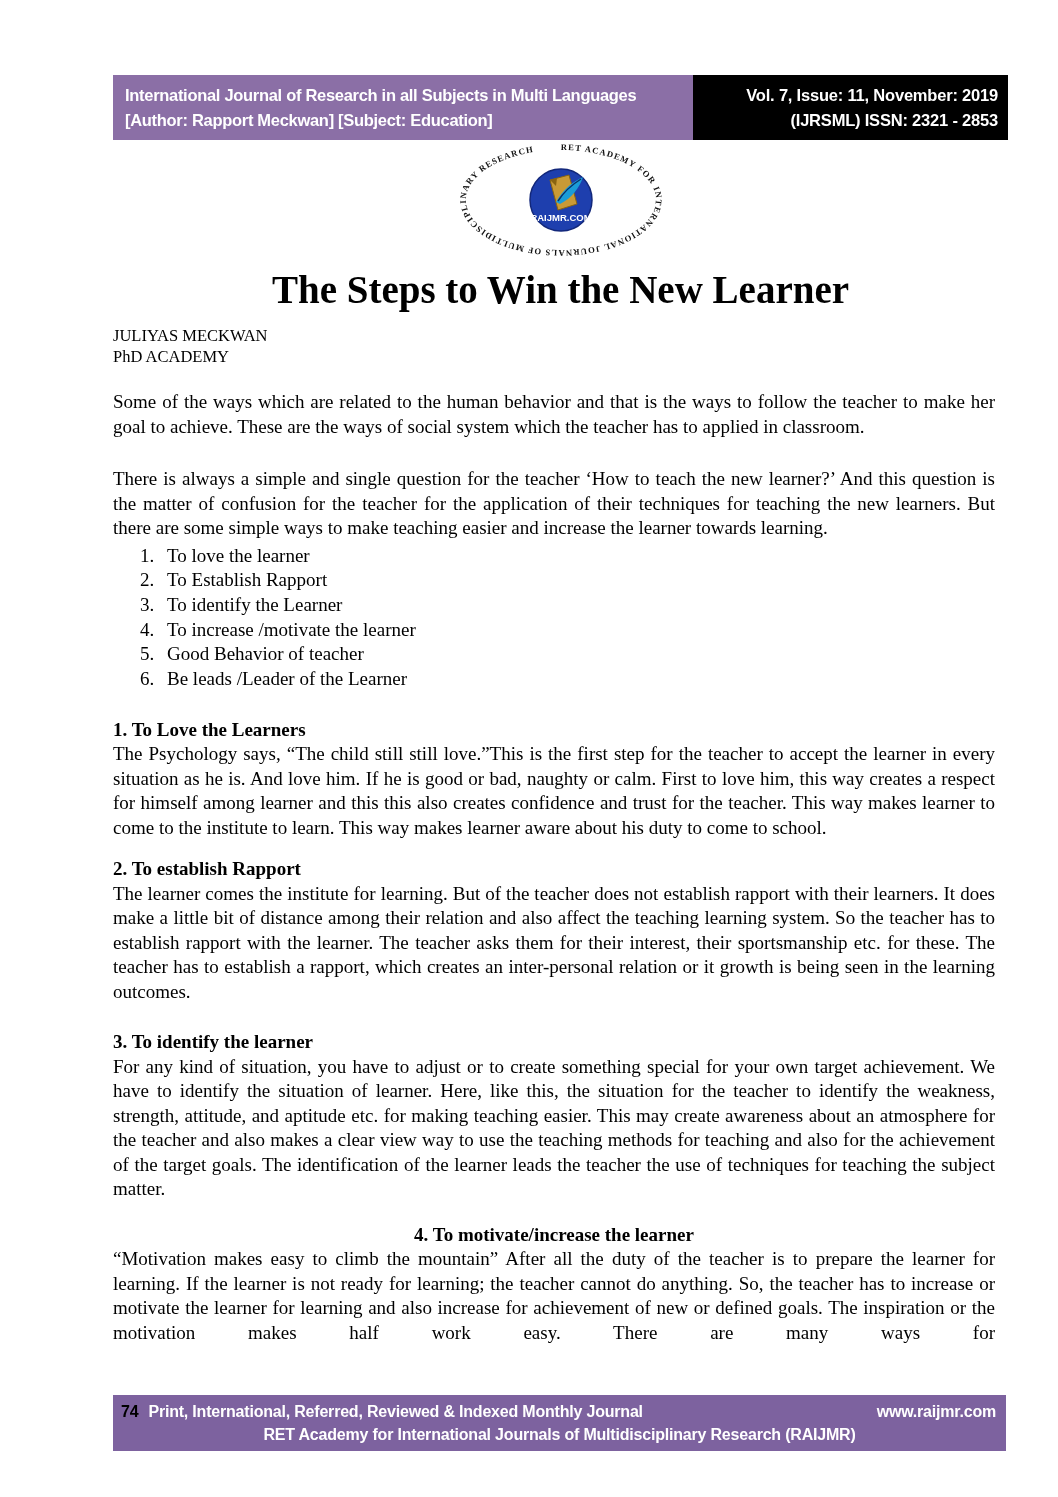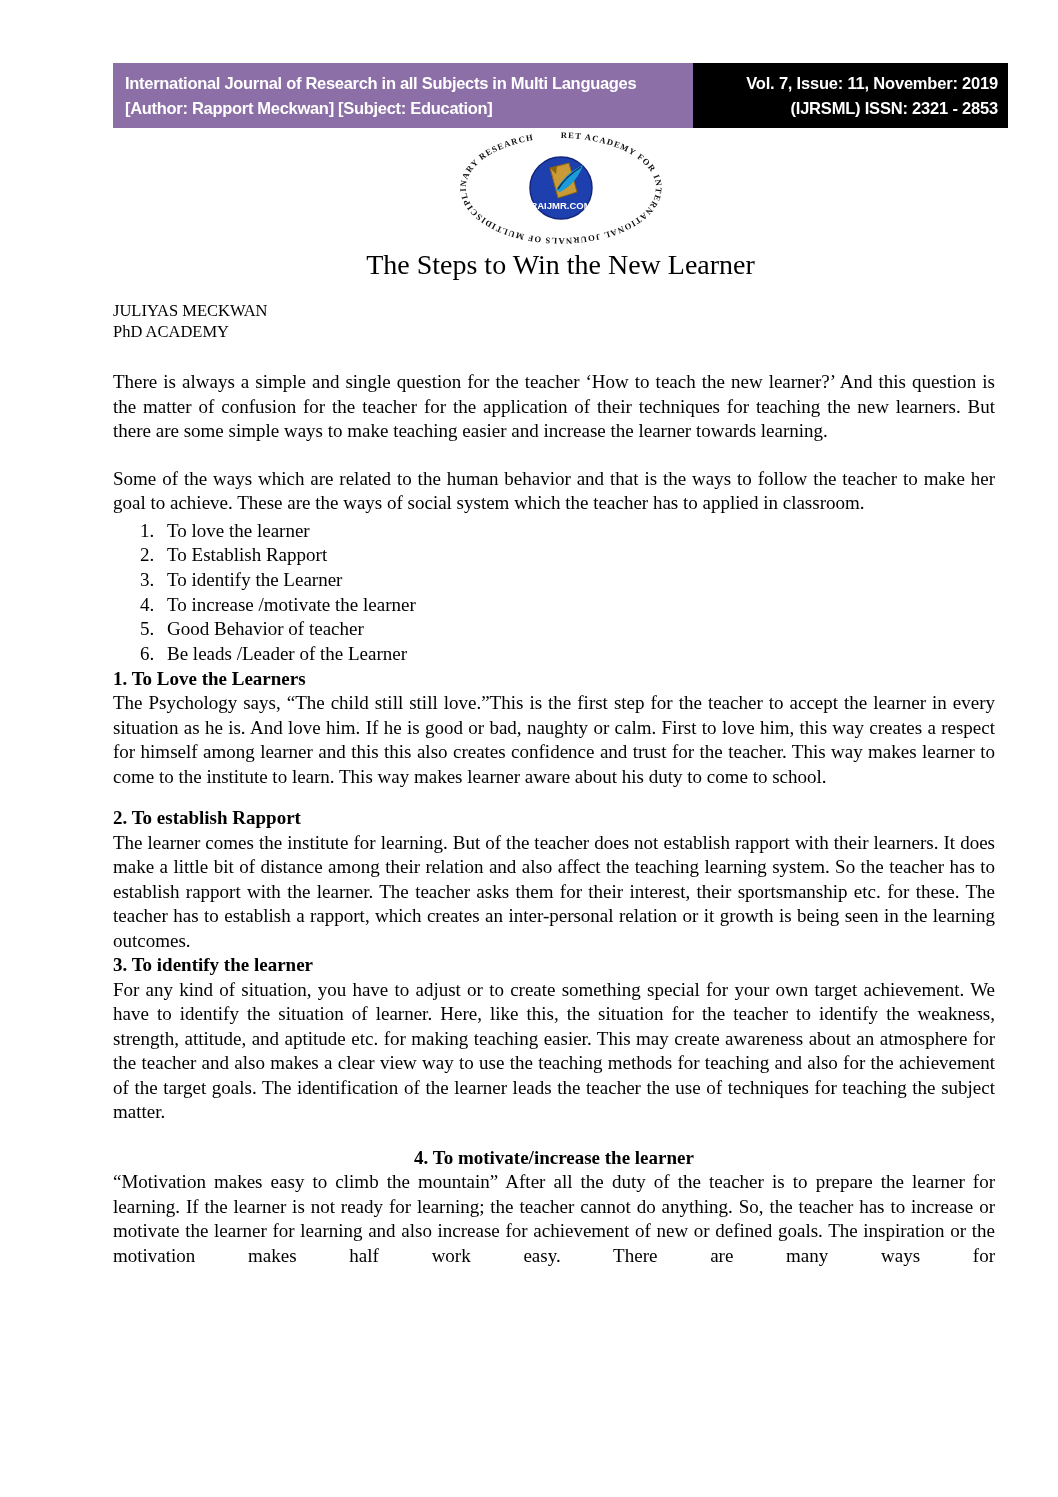--- a/index.html
+++ b/index.html
@@ -1,53 +1,53 @@
 <!DOCTYPE html>
 <html><head>
 <meta charset="utf-8">
 <style>
   html,body { margin:0; padding:0; background:#ffffff; }
   .page {
     position:relative; width:1058px; height:1497px; background:#ffffff;
     overflow:hidden; font-family:"Liberation Serif", serif; color:#000;
   }
-  .content { position:absolute; left:113px; top:0; width:895px; }
+  .content { position:absolute; left:113px; top:12px; width:895px; }
 
   
   .header { margin-top:63px; height:65px; display:flex; }
   .header-left {
     width:580px; background:#8b6fa6; color:#fff; box-sizing:border-box;
     padding:8px 0 0 12px; font-family:"Liberation Sans", sans-serif;
     font-weight:bold; font-size:16.5px; line-height:25px; letter-spacing:-0.3px;
   }
   .header-right {
     flex:1; background:#000; color:#fff; box-sizing:border-box; text-align:right;
     padding:8px 10px 12px 0; font-family:"Liberation Sans", sans-serif;
     font-weight:bold; font-size:16.5px; line-height:25px; letter-spacing:-0.2px;
   }
 
   
   .logo-wrap { height:112px; margin-top:4px; text-align:center; }
   .logo-wrap svg { display:inline-block; }
 
   
-  .title { text-align:center; font-weight:normal; font-size:28px; line-height:34px; margin-top:4px; }
+  .title { text-align:center; font-weight:bold; font-size:39px; line-height:34px; margin-top:17px; }
   .byline { text-align:left; font-size:16.5px; line-height:21px; margin-top:18px; }
 
   
   .para, .sec-p {
     width:882px; font-size:19px; line-height:24.5px; text-align:justify;
   }
   .p1 { margin-top:28px; }
   .p2 { margin-top:23px; }
   .num-list { margin-top:3px; width:882px; font-size:19px; line-height:24.7px; }
   .li { display:flex; padding-left:27px; }
   .li .num { width:27px; flex:0 0 27px; }
   .sec-h { font-weight:bold; font-size:19px; line-height:24.5px; width:882px; }
-  .mt26 { }
+  .mt26 { margin-top:26px; }
   .mt23 { margin-top:17px; }
   .mt21 { margin-top:21px;text-align:center; }
   .justify-last { text-align-last:justify; }
 
   
   .footer {
     position:absolute; left:113px; top:1395px; width:893px; height:56px;
     background:#7d629f; color:#fff; box-sizing:border-box; z-index:2;
     font-family:"Liberation Sans", sans-serif; font-weight:bold;
     font-size:16px; line-height:23px; padding-top:5px; letter-spacing:-0.2px;
@@ -93,22 +93,22 @@
         <text x="111" y="77" text-anchor="middle" fill="#ffffff" font-family="Liberation Sans, sans-serif" font-weight="bold" font-size="9.5">RAIJMR.COM</text>
       </svg>
     </div>
 
     <div class="title">The Steps to Win the New Learner</div>
     <div class="byline">
       <div>JULIYAS MECKWAN</div>
       <div>PhD ACADEMY</div>
     </div>
 
+    <div class="para p2">Some of the ways which are related to the human behavior and that is the ways to follow the teacher to make her goal to achieve. These are the ways of social system which the teacher has to applied in classroom.</div>
     <div class="para p1">There is always a simple and single question for the teacher ‘How to teach the new learner?’ And this question is the matter of confusion for the teacher for the application of their techniques for teaching the new learners. But there are some simple ways to make teaching easier and increase the learner towards learning.</div>
-    <div class="para p2">Some of the ways which are related to the human behavior and that is the ways to follow the teacher to make her goal to achieve. These are the ways of social system which the teacher has to applied in classroom.</div>
 
     <div class="num-list">
       <div class="li">
         <span class="num">1.</span>
         <span>To love the learner</span>
       </div>
       <div class="li">
         <span class="num">2.</span>
         <span>To Establish Rapport</span>
       </div>
@@ -137,13 +137,22 @@
     <div class="sec-p">The learner comes the institute for learning. But of the teacher does not establish rapport with their learners. It does make a little bit of distance among their relation and also affect the teaching learning system. So the teacher has to establish rapport with the learner.  The teacher asks them for their interest, their sportsmanship etc. for these. The teacher has to establish a rapport, which creates an inter-personal relation or it growth is being seen in the learning outcomes.</div>
 
     <div class="sec-h mt26">3. To identify the learner</div>
     <div class="sec-p">For any kind of situation, you have to adjust or to create something special for your own target achievement. We have to identify the situation of learner. Here, like this, the situation for the teacher to identify the weakness, strength, attitude, and aptitude etc. for making teaching easier. This may create awareness about an atmosphere for the teacher and also makes a clear view way to use the teaching methods for teaching and also for the achievement of the target goals. The identification of the learner leads the teacher the use of techniques for teaching the subject matter.</div>
 
     <div class="sec-h mt21">4. To motivate/increase the learner</div>
     <div class="sec-p justify-last">“Motivation makes easy to climb the mountain” After all the  duty of the teacher is to prepare the learner for learning. If the learner is not ready for learning; the teacher cannot do anything. So, the teacher has to increase or motivate the learner for learning and also increase for achievement of new or defined goals.  The inspiration or the motivation makes half work easy. There are many ways for</div>
 
   </div>
 
+  <div class="footer">
+    <div class="f1">
+      <span class="pg">74</span>
+      <span>Print, International, Referred,  Reviewed &amp; Indexed Monthly Journal</span>
+      <span class="spacer"></span>
+      <a href="#">www.raijmr.com</a>
+    </div>
+    <div class="f2">RET Academy for International Journals of Multidisciplinary Research (RAIJMR)</div>
+  </div>
 </div>
 
 </body></html>

